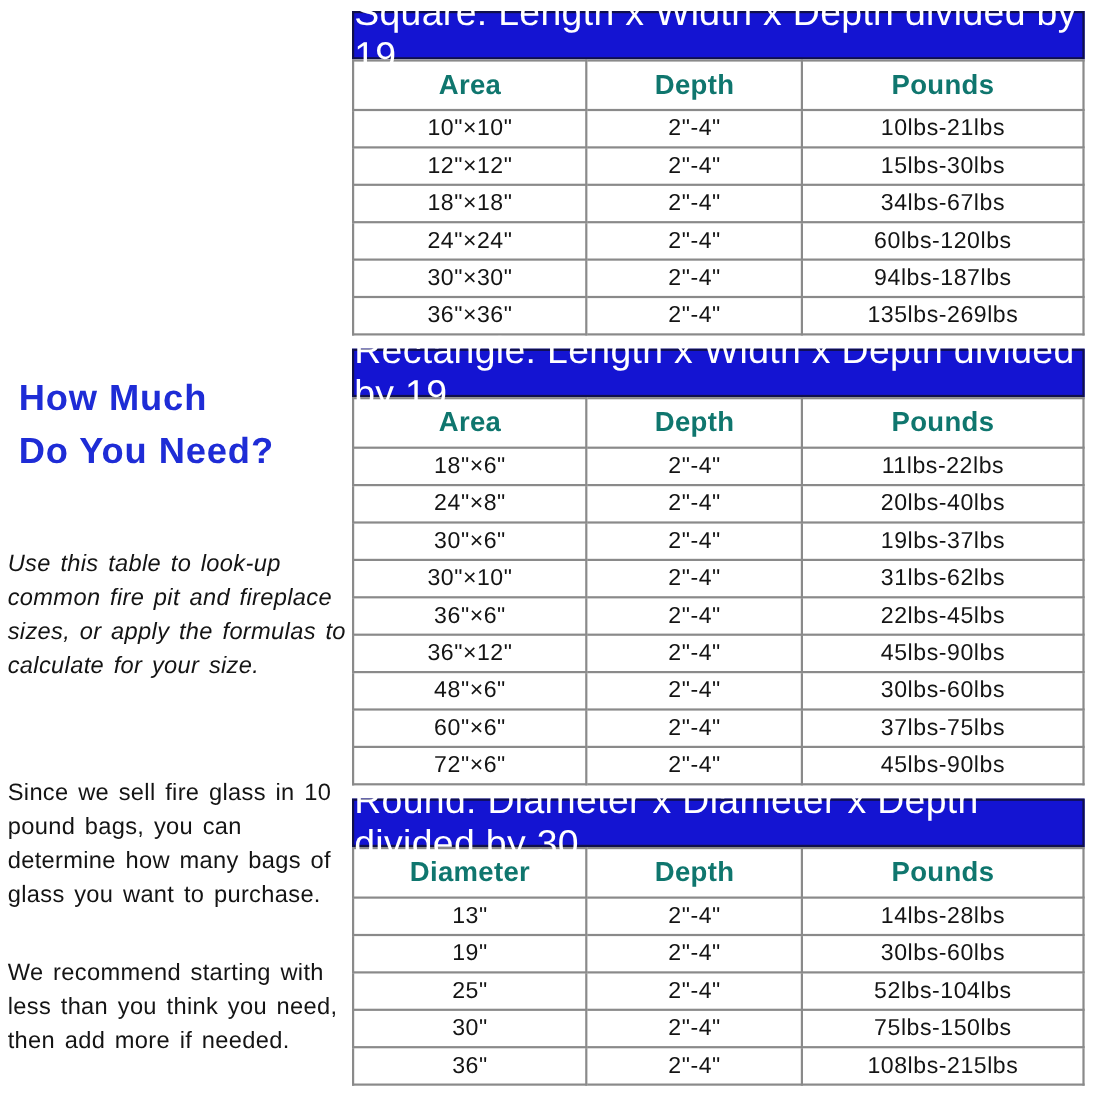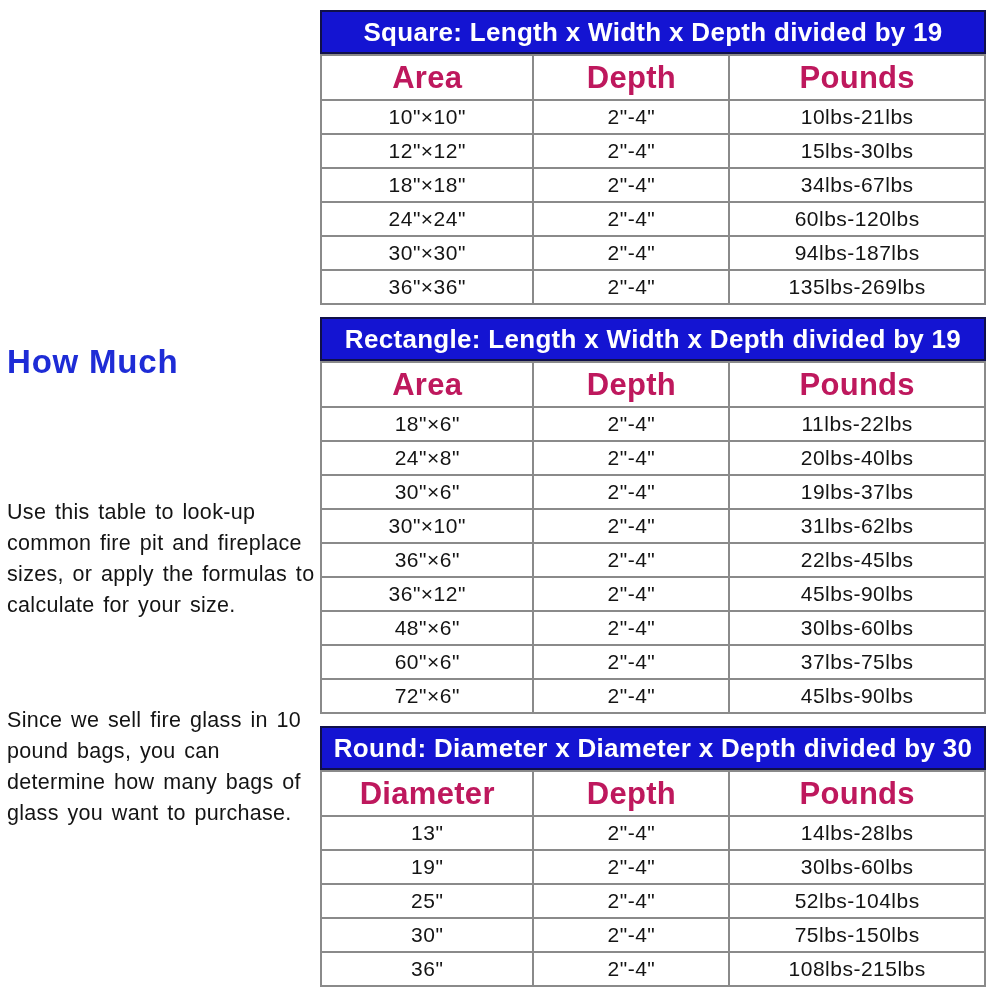--- a/index.html
+++ b/index.html
@@ -8,101 +8,103 @@
     width: 996px;
     height: 1002px;
     background: #ffffff;
     font-family: "Liberation Sans", sans-serif;
     overflow: hidden;
   }
 
   
   .intro-heading {
     position: absolute;
-    left: 7px;
+    left: 17px;
     top: 338px;
     margin: 0;
     color: #1e2cd6;
     font-size: 33px;
     font-weight: bold;
     line-height: 48px;
     letter-spacing: 0.8px;
   }
   .intro-heading span { display: block; }
   .intro-par {
     position: absolute;
     left: 7px;
     width: 310px;
     margin: 0;
     color: #141414;
     font-size: 21.5px;
     line-height: 31px;
     letter-spacing: 0.3px;
     word-spacing: 2.5px;
   }
-  .p1 { top: 497px; }
+  .p1 { top: 497px; font-style: italic; }
   .p2 { top: 684px; margin-top: 21px; }
   .p3 { top: 869px; }
 
   
   .tables {
     position: absolute;
     left: 320px;
     top: 10px;
     width: 666px;
   }
   .tbl-section + .tbl-section { margin-top: 12px; }
   .title-bar {
     height: 44px;
     background: #1414d2;
     border: 2px solid #10104a;
     box-sizing: border-box;
     color: #ffffff;
-    font-size: 26px;
-    font-weight: bold;
+    font-size: 34px;
+    font-weight: normal;
     display: flex;
     align-items: center;
     justify-content: center;
     letter-spacing: 0.3px;
   }
   table.grid {
     width: 100%;
     border-collapse: collapse;
     table-layout: fixed;
     background: #ffffff;
   }
   table.grid th, table.grid td {
     border: 2px solid #8a8a8a;
     text-align: center;
     padding: 0;
   }
   table.grid th {
     height: 43px;
-    color: #be185d;
-    font-size: 31px;
+    color: #0f766e;
+    font-size: 25px;
     font-weight: bold;
     letter-spacing: 0.3px;
   }
   table.grid td {
     height: 32px;
     color: #141414;
     font-size: 21px;
     letter-spacing: 0.5px;
   }
 </style>
 </head>
 <body>
 
 <div class="canvas">
 
   <h1 class="intro-heading">
     <span>How Much</span>
+    <span>Do You Need?</span>
   </h1>
   <p class="intro-par p1">Use this table to look-up common fire pit and fireplace sizes, or apply the formulas to calculate for your size.</p>
   <p class="intro-par p2">Since we sell fire glass in 10 pound bags, you can determine how many bags of glass you want to purchase.</p>
+  <p class="intro-par p3">We recommend starting with less than you think you need, then add more if needed.</p>
 
   <div class="tables">
 
     <section class="tbl-section">
       <div class="title-bar">Square: Length x Width x Depth divided by 19</div>
       <table class="grid">
         <colgroup>
             <col style="width:32%">
             <col style="width:29.5%">
             <col style="width:38.5%">

